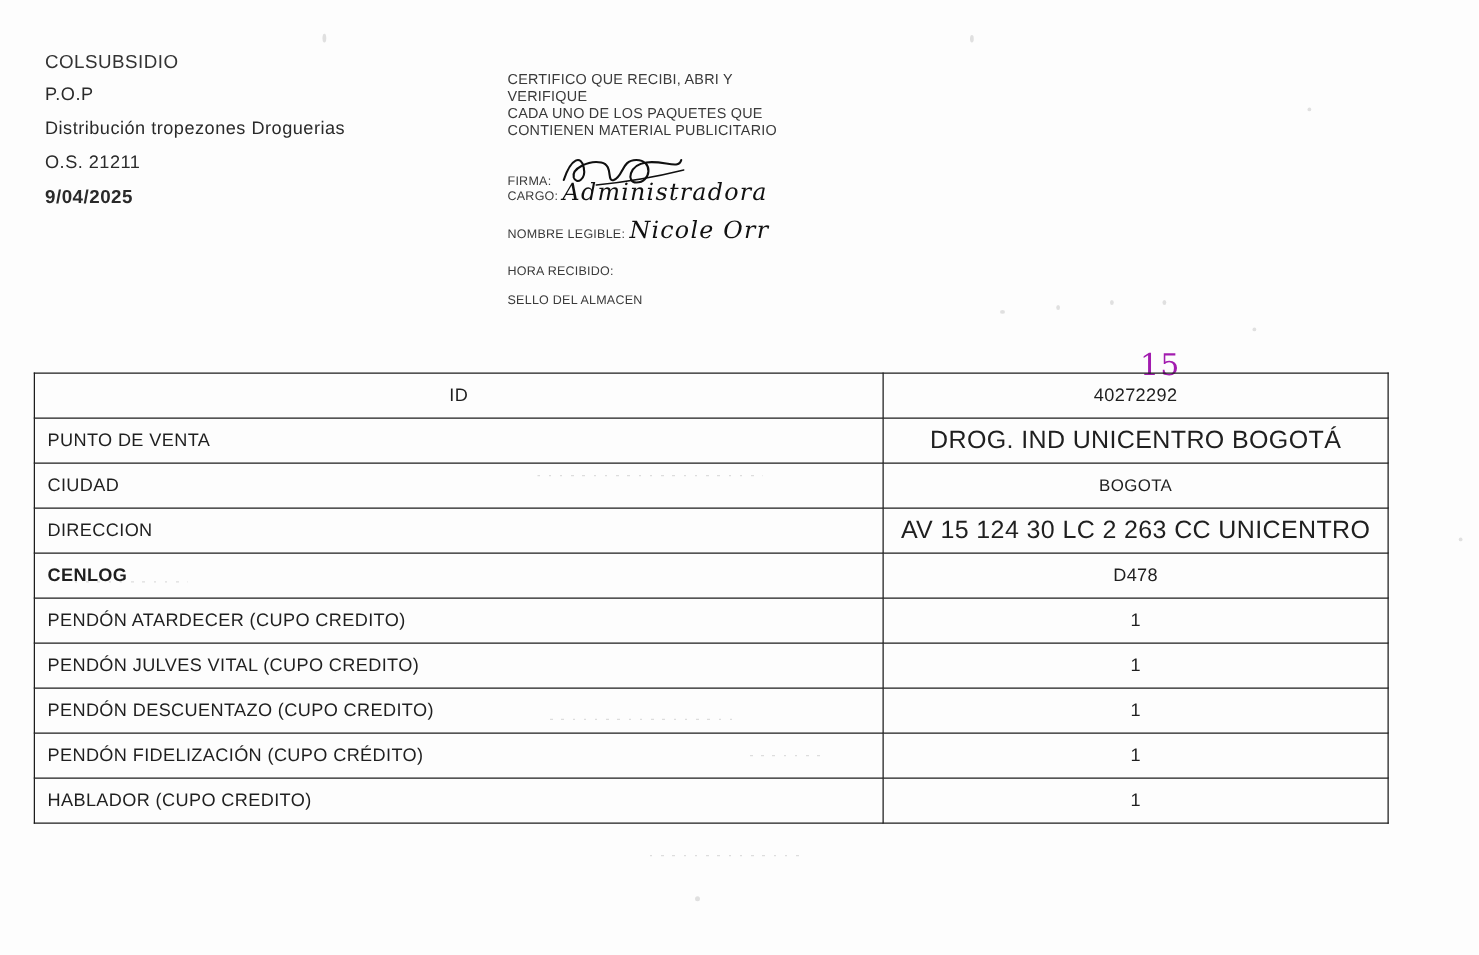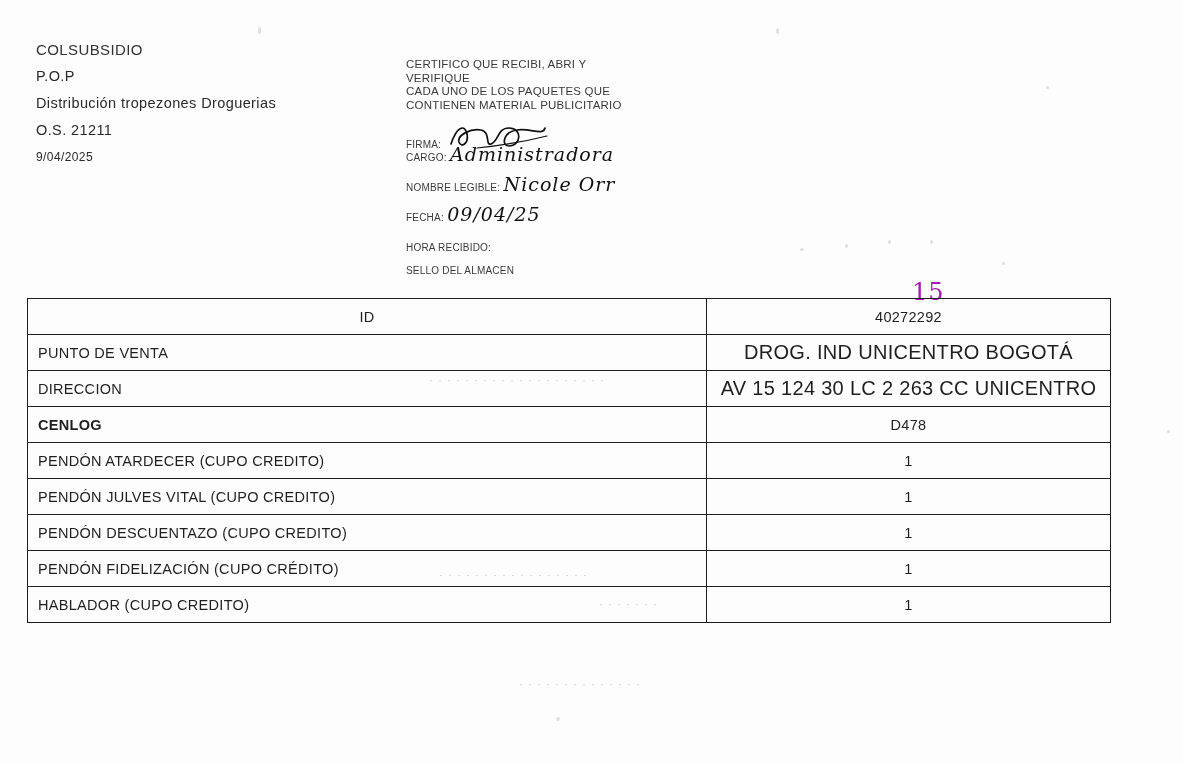--- a/index.html
+++ b/index.html
@@ -35,21 +35,21 @@
     position: absolute;
     left: 36px;
     top: 36px;
     line-height: 27px;
     font-size: 14.5px;
     letter-spacing: .4px;
     color: #2a2a2a;
   }
   .hdr-left div { white-space: nowrap; }
   .hdr-left .l1 { font-size: 15px; color: #333; }
-  .hdr-left .l5 { font-weight: normal; font-size: 12px; }
+  .hdr-left .l5 { font-weight: bold; font-size: 15px; }
 
   
   .hdr-mid {
     position: absolute;
     left: 406px;
     top: 42px;
     font-size: 11.5px;
     letter-spacing: .2px;
     color: #3a3a3a;
     line-height: 13.5px;
@@ -192,24 +192,20 @@
     <div class="field-row">
       <span class="field-label">CARGO:</span>
       <span class="hand">Administradora</span>
     </div>
 
     <div class="field-row">
       <span class="field-label">NOMBRE LEGIBLE:</span>
       <span class="hand">Nicole Orr</span>
     </div>
 
-    <div class="field-row">
-      <span class="field-label">FECHA:</span>
-      <span class="hand">09/04/25</span>
-    </div>
 
     <div class="field-row" style="height:26px">
       <span class="field-label">HORA RECIBIDO:</span>
       <span class="hand"></span>
     </div>
 
     <div class="field-row" style="height:22px">
       <span class="field-label">SELLO DEL ALMACEN</span>
     </div>
   </div>
@@ -220,20 +216,24 @@
     <tbody>
       <tr class="head">
         <td class="lbl" style="text-align:center">ID</td>
         <td class="val">40272292</td>
       </tr>
       <tr>
         <td class="lbl">PUNTO DE VENTA</td>
         <td class="val val-strong">DROG. IND UNICENTRO BOGOTÁ</td>
       </tr>
       <tr>
+        <td class="lbl">CIUDAD</td>
+        <td class="val" style="font-size:13.5px">BOGOTA</td>
+      </tr>
+      <tr>
         <td class="lbl">DIRECCION</td>
         <td class="val val-strong">AV 15 124 30 LC 2 263 CC UNICENTRO</td>
       </tr>
       <tr>
         <td class="lbl bold">CENLOG</td>
         <td class="val">D478</td>
       </tr>
       <tr>
         <td class="lbl">PENDÓN  ATARDECER (CUPO CREDITO)</td>
         <td class="val">1</td>

